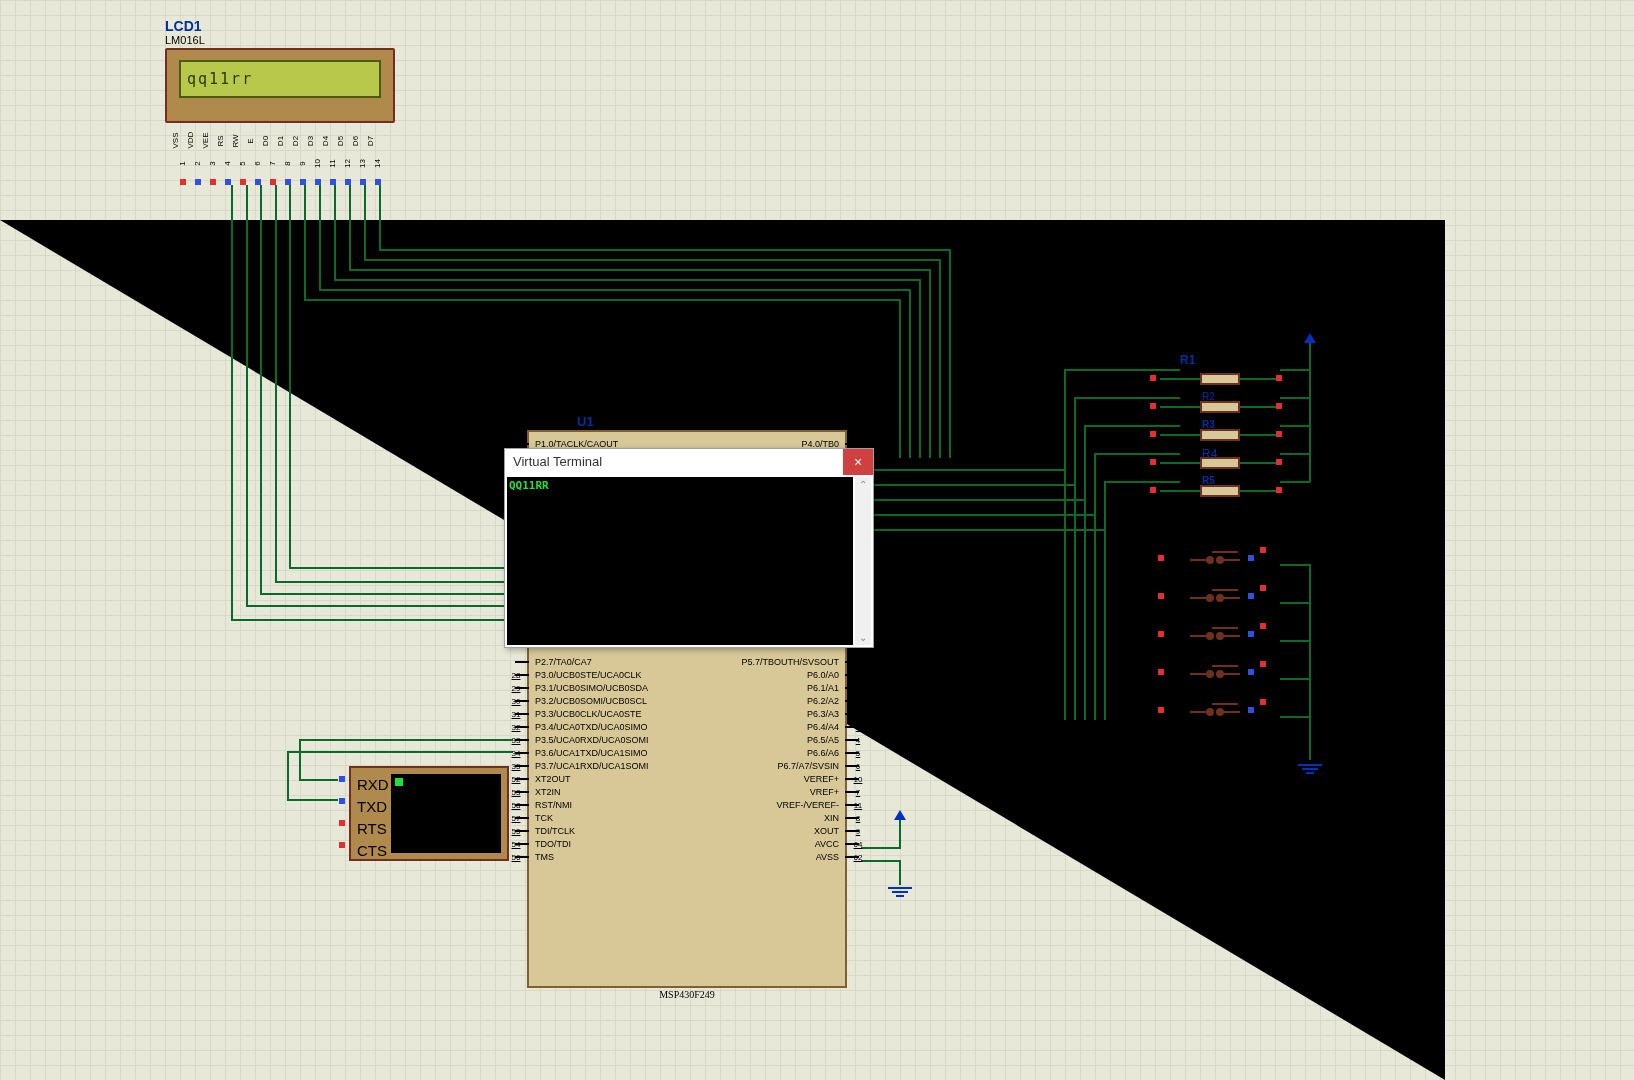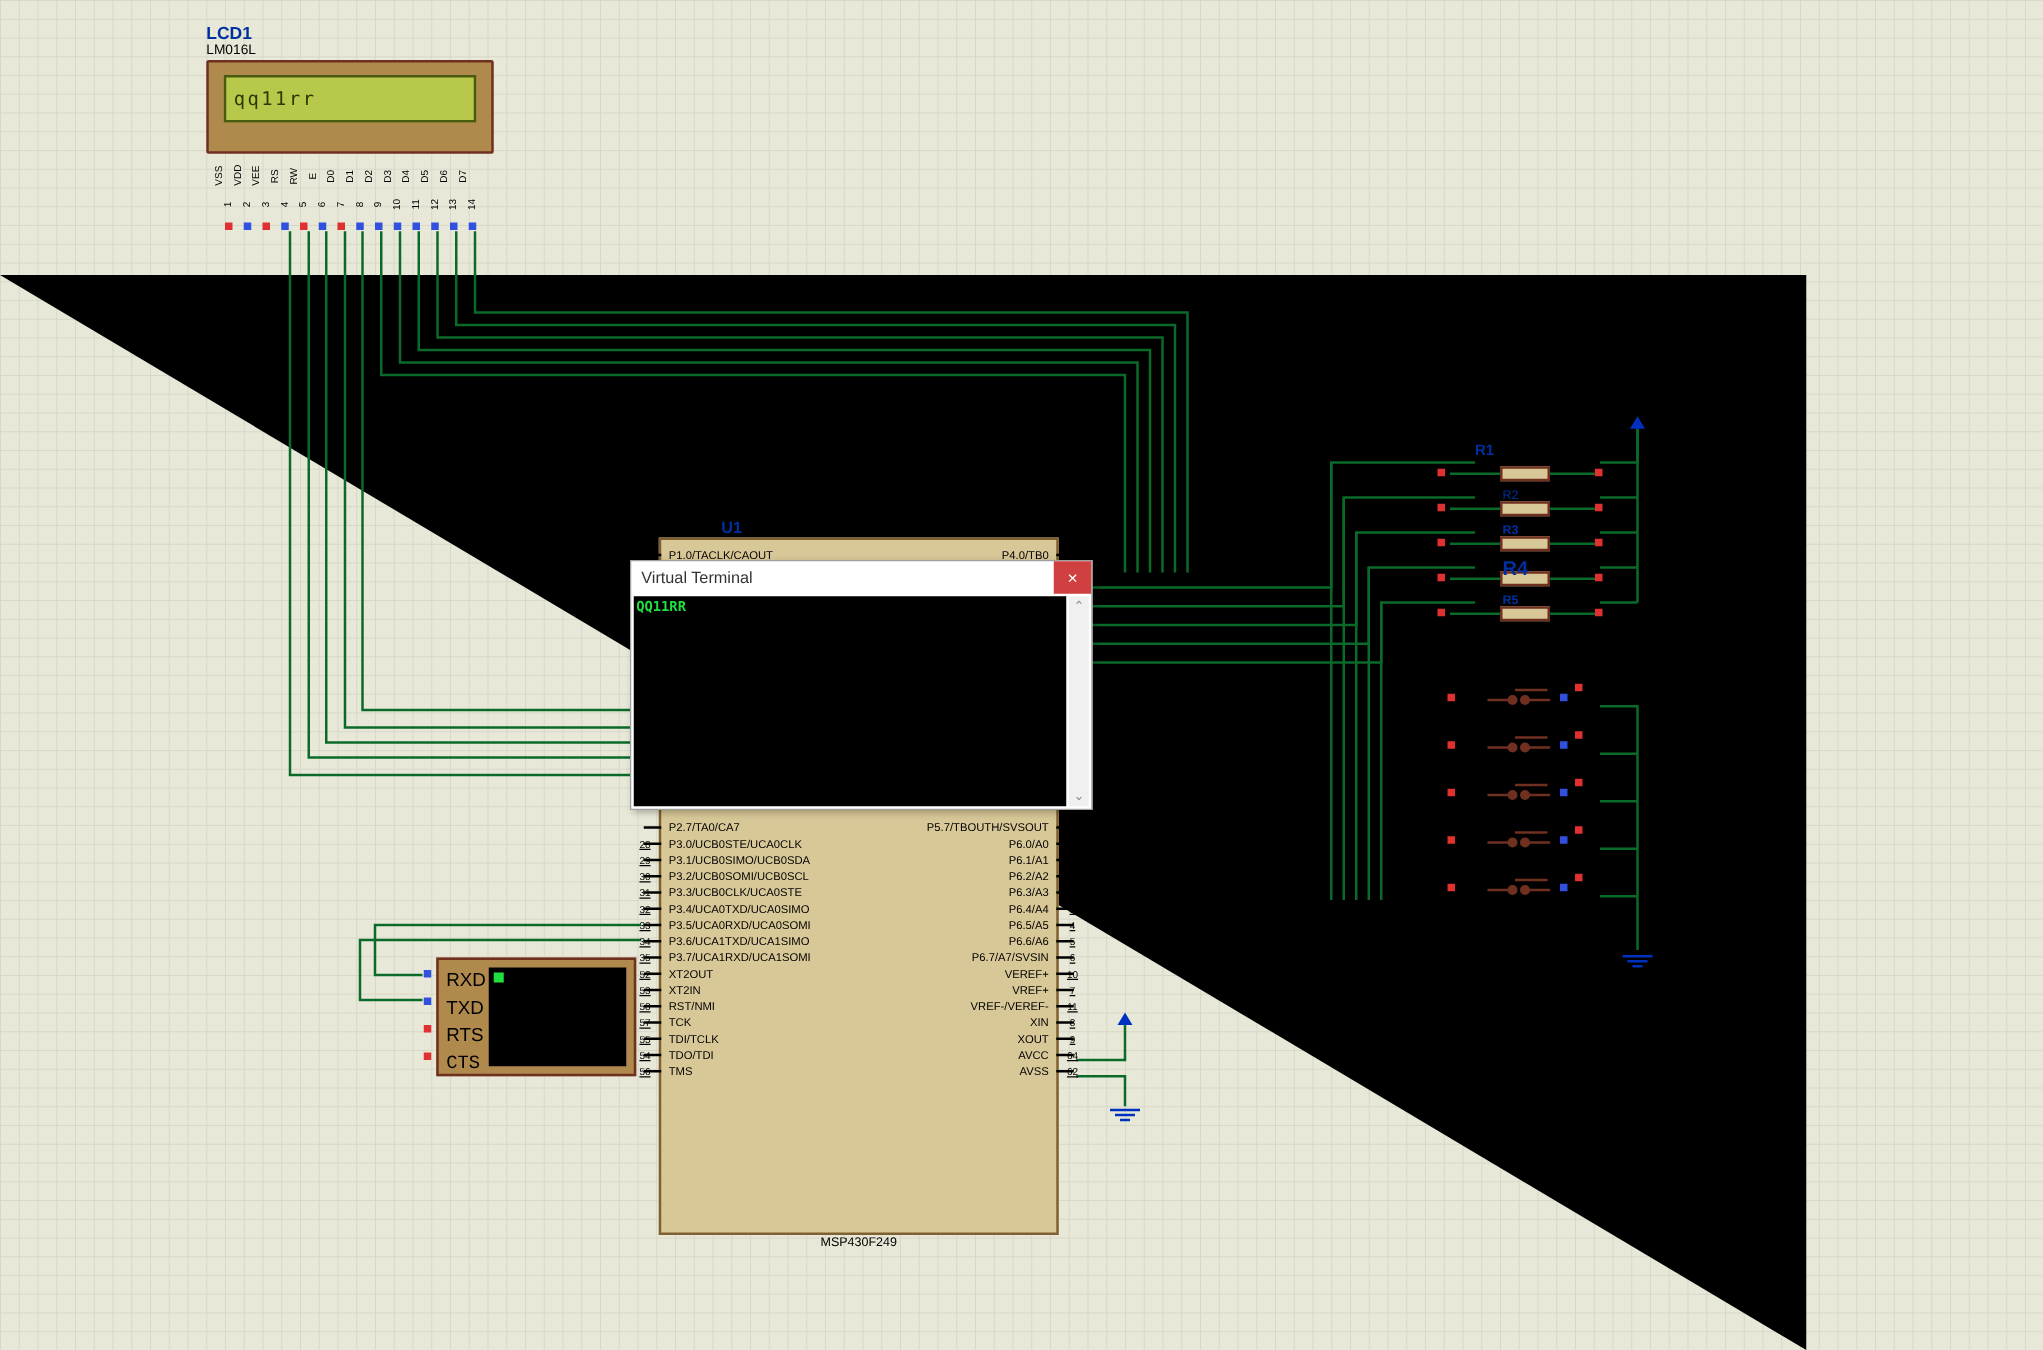--- a/index.html
+++ b/index.html
@@ -30,21 +30,21 @@
 .vt-title  { height:26px; line-height:26px; padding-left:8px; font-size:13px; color:#333; position:relative; }
 .vt-close  { position:absolute; right:0; top:0; width:30px; height:26px; background:#d04040; color:#fff; text-align:center; line-height:26px; font-size:14px; cursor:pointer; }
 .vt-body   { position:absolute; left:2px; top:28px; right:20px; bottom:2px; background:#000; color:#20e040; font-family:monospace; font-size:11px; padding:2px; font-weight:bold; }
 .vt-scroll { position:absolute; right:2px; top:28px; width:16px; bottom:2px; background:#f0f0f0; }
 .vt-scroll::before{content:"⌃";position:absolute;top:2px;left:4px;color:#888;font-size:10px;}
 .vt-scroll::after{content:"⌄";position:absolute;bottom:2px;left:4px;color:#888;font-size:10px;}
 
 
 .chip { position:absolute; left:527px; top:430px; width:320px; height:558px; background:#d8c898; border:2px solid #806030; }
 .chip-label{ position:absolute; left:48px; top:-18px; font-size:13px; color:#0030a0; font-weight:bold;}
-.chip-name { position:absolute; left:50%; bottom:-14px; transform:translateX(-50%); font-size:10px; color:#000;}
+.chip-name { position:absolute; left:50%; bottom:-14px; transform:translateX(-50%); font-size:10px; color:#000;font-family:Liberation Serif, serif;}
 .pin-row   { position:absolute; height:12px; display:flex; align-items:center; font-size:9px; }
 .pin-row.left{ left:0; }
 .pin-row.right{ right:0; flex-direction:row-reverse; }
 .pin-num   { width:18px; text-align:center; font-size:8px; text-decoration:underline; position:absolute; }
 .pin-row.left .pin-num{ left:-22px; }
 .pin-row.right .pin-num{ right:-22px; }
 .pin-stub  { width:14px; height:2px; background:#000; position:absolute; }
 .pin-row.left .pin-stub{ left:-14px; }
 .pin-row.right .pin-stub{ right:-14px; }
 .pin-txt   { padding:0 6px; }
@@ -378,21 +378,21 @@
     <span class="probe r" style="position:absolute;left:-30px;top:8px"></span>
     <span class="probe r" style="position:absolute;left:96px;top:8px"></span>
         <span style="position: absolute; left: 22px; top: -4px; font-size: 10px; color: rgb(0, 48, 160); font-weight: bold;">R3</span>
       </div>
       <div class="res-item">
         <div class="res-wire l"></div>
         <div class="res-box"></div>
         <div class="res-wire r"></div>
     <span class="probe r" style="position:absolute;left:-30px;top:8px"></span>
     <span class="probe r" style="position:absolute;left:96px;top:8px"></span>
-        <span style="position: absolute; left: 22px; top: -4px; font-size: 16px; color: rgb(0, 48, 160); font-weight: bold;">R4</span>
+        <span style="position: absolute; left: 22px; top: -4px; font-size: 12px; color: rgb(0, 48, 160); font-weight: normal;">R4</span>
       </div>
       <div class="res-item">
         <div class="res-wire l"></div>
         <div class="res-box"></div>
         <div class="res-wire r"></div>
     <span class="probe r" style="position:absolute;left:-30px;top:8px"></span>
     <span class="probe r" style="position:absolute;left:96px;top:8px"></span>
         <span style="position: absolute; left: 22px; top: -4px; font-size: 10px; color: rgb(0, 48, 160); font-weight: bold;">R5</span>
       </div>
       <div style="font-size: 9px; margin-top: -6px; margin-left: 20px;">10k</div>
@@ -469,16 +469,16 @@
   <div class="serial-screen">
     <div class="serial-cursor"></div>
   </div>
   <div id="serial-pins">
       <div class="serial-pin" style="top: 8px;">RXD</div>
       <span class="serial-probe probe b" style="top: 8px;"></span>
       <div class="serial-pin" style="top: 30px;">TXD</div>
       <span class="serial-probe probe b" style="top: 30px;"></span>
       <div class="serial-pin" style="top: 52px;">RTS</div>
       <span class="serial-probe probe r" style="top: 52px;"></span>
-      <div class="serial-pin" style="top: 74px; font-family: Liberation Mono, monospace;">CTS</div>
+      <div class="serial-pin" style="top: 74px;">CTS</div>
       <span class="serial-probe probe r" style="top: 74px;"></span>
     </div>
 </div>
 
 </body></html>

